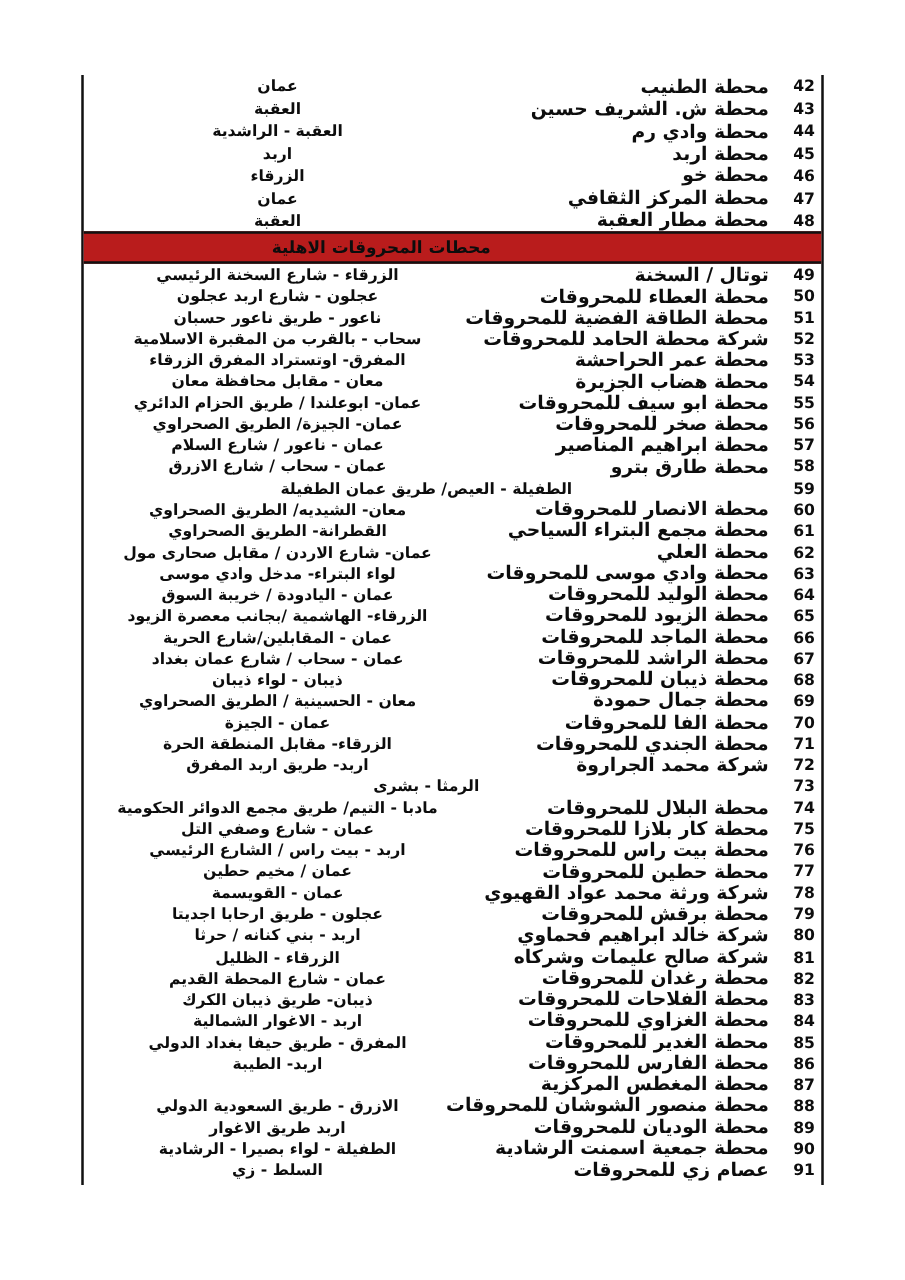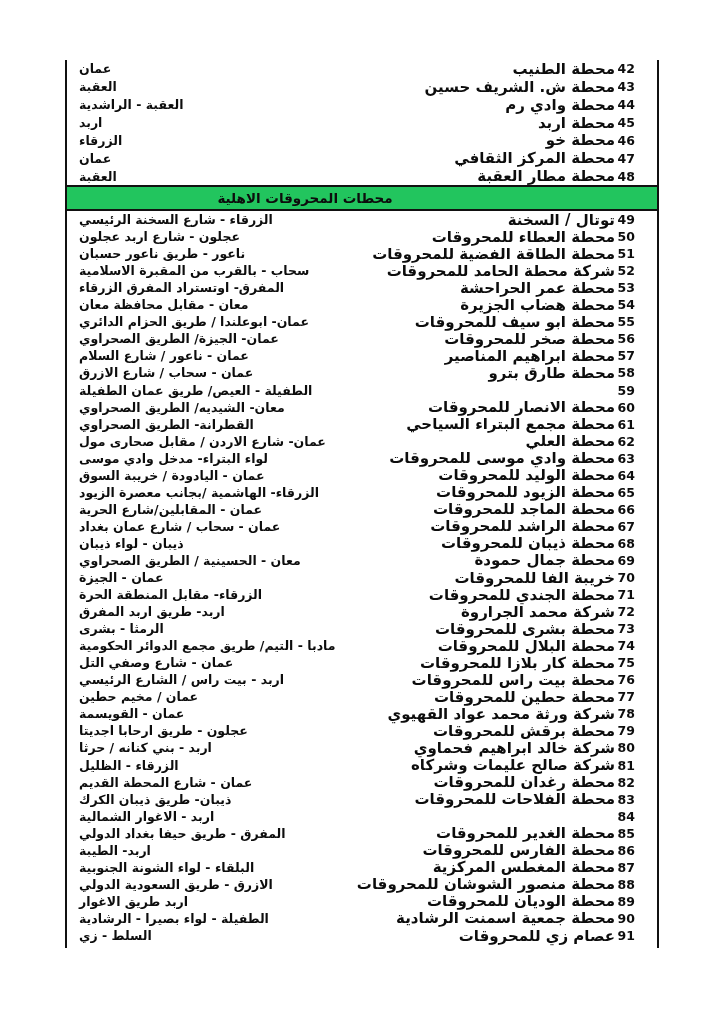--- a/index.html
+++ b/index.html
@@ -39,40 +39,40 @@
     padding-right:0;
     box-sizing:border-box;
     font-weight:bold;
     font-size:12.5px;
     letter-spacing:0px;
     direction:ltr;
     padding-left:6px;
     text-align:left;
   }
   
-  .cell-num{direction:ltr;text-align:right;padding-right:22px;padding-left:0;}
+  .cell-num{direction:ltr;text-align:right;padding-right:5px;padding-left:0;}
   .cell-name{
     width:238px;
     text-align:right;
     font-weight:bold;
     font-size:15px;
     white-space:nowrap;
     box-sizing:border-box;
   }
   .cell-loc{
     flex:1;
     text-align:left;
     font-weight:bold;
     font-size:12.5px;
     white-space:nowrap;
     box-sizing:border-box;
     padding-left:254px;
   }
   
-  .cell-loc{text-align:left;padding-left:12px;}
+  .cell-loc{text-align:center;padding-left:0;}
   .band{
     height:26px;
     box-sizing:border-box;
     border-top:2px solid #111;
     border-bottom:2px solid #111;
     display:flex;
     align-items:center;
     justify-content:center;
   }
   .band-text{
@@ -120,21 +120,21 @@
           <span class="cell-name">محطة المركز الثقافي</span>
           <span class="cell-loc">عمان</span>
         </div>
         <div class="row">
           <span class="cell-num">48</span>
           <span class="cell-name">محطة مطار العقبة</span>
           <span class="cell-loc">العقبة</span>
         </div>
       </div>
 
-    <div class="band" id="section-band" style="background: #22c55e;">
+    <div class="band" id="section-band" style="background: #b91c1c;">
       <span class="band-text">محطات المحروقات الاهلية</span>
     </div>
 
     <div id="rows-private" class="rows sec2">
         <div class="row">
           <span class="cell-num">49</span>
           <span class="cell-name">توتال / السخنة</span>
           <span class="cell-loc">الزرقاء - شارع السخنة الرئيسي</span>
         </div>
         <div class="row">
@@ -231,36 +231,35 @@
           <span class="cell-name">محطة ذيبان للمحروقات</span>
           <span class="cell-loc">ذيبان - لواء ذيبان</span>
         </div>
         <div class="row">
           <span class="cell-num">69</span>
           <span class="cell-name">محطة جمال حمودة</span>
           <span class="cell-loc">معان - الحسينية / الطريق الصحراوي</span>
         </div>
         <div class="row">
           <span class="cell-num">70</span>
-          <span class="cell-name">خريبة الفا للمحروقات</span>
+          <span class="cell-name">محطة الفا للمحروقات</span>
           <span class="cell-loc">عمان - الجيزة</span>
         </div>
         <div class="row">
           <span class="cell-num">71</span>
           <span class="cell-name">محطة الجندي للمحروقات</span>
           <span class="cell-loc">الزرقاء- مقابل المنطقة الحرة</span>
         </div>
         <div class="row">
           <span class="cell-num">72</span>
           <span class="cell-name">شركة محمد الجراروة</span>
           <span class="cell-loc">اربد- طريق اربد المفرق</span>
         </div>
         <div class="row">
           <span class="cell-num">73</span>
-          <span class="cell-name">محطة بشرى للمحروقات</span>
           <span class="cell-loc">الرمثا - بشرى</span>
         </div>
         <div class="row">
           <span class="cell-num">74</span>
           <span class="cell-name">محطة البلال للمحروقات</span>
           <span class="cell-loc">مادبا - التيم/ طريق مجمع الدوائر الحكومية</span>
         </div>
         <div class="row">
           <span class="cell-num">75</span>
           <span class="cell-name">محطة كار بلازا للمحروقات</span>
@@ -301,36 +300,36 @@
           <span class="cell-name">محطة رغدان للمحروقات</span>
           <span class="cell-loc">عمان - شارع المحطة القديم</span>
         </div>
         <div class="row">
           <span class="cell-num">83</span>
           <span class="cell-name">محطة الفلاحات للمحروقات</span>
           <span class="cell-loc">ذيبان- طريق ذيبان الكرك</span>
         </div>
         <div class="row">
           <span class="cell-num">84</span>
+          <span class="cell-name">محطة الغزاوي للمحروقات</span>
           <span class="cell-loc">اربد - الاغوار الشمالية</span>
         </div>
         <div class="row">
           <span class="cell-num">85</span>
           <span class="cell-name">محطة الغدير للمحروقات</span>
           <span class="cell-loc">المفرق - طريق حيفا بغداد الدولي</span>
         </div>
         <div class="row">
           <span class="cell-num">86</span>
           <span class="cell-name">محطة الفارس للمحروقات</span>
           <span class="cell-loc">اربد- الطيبة</span>
         </div>
         <div class="row">
           <span class="cell-num">87</span>
           <span class="cell-name">محطة المغطس المركزية</span>
-          <span class="cell-loc">البلقاء - لواء الشونة الجنوبية</span>
         </div>
         <div class="row">
           <span class="cell-num">88</span>
           <span class="cell-name">محطة منصور الشوشان للمحروقات</span>
           <span class="cell-loc">الازرق - طريق السعودية الدولي</span>
         </div>
         <div class="row">
           <span class="cell-num">89</span>
           <span class="cell-name">محطة الوديان للمحروقات</span>
           <span class="cell-loc">اربد طريق الاغوار</span>

